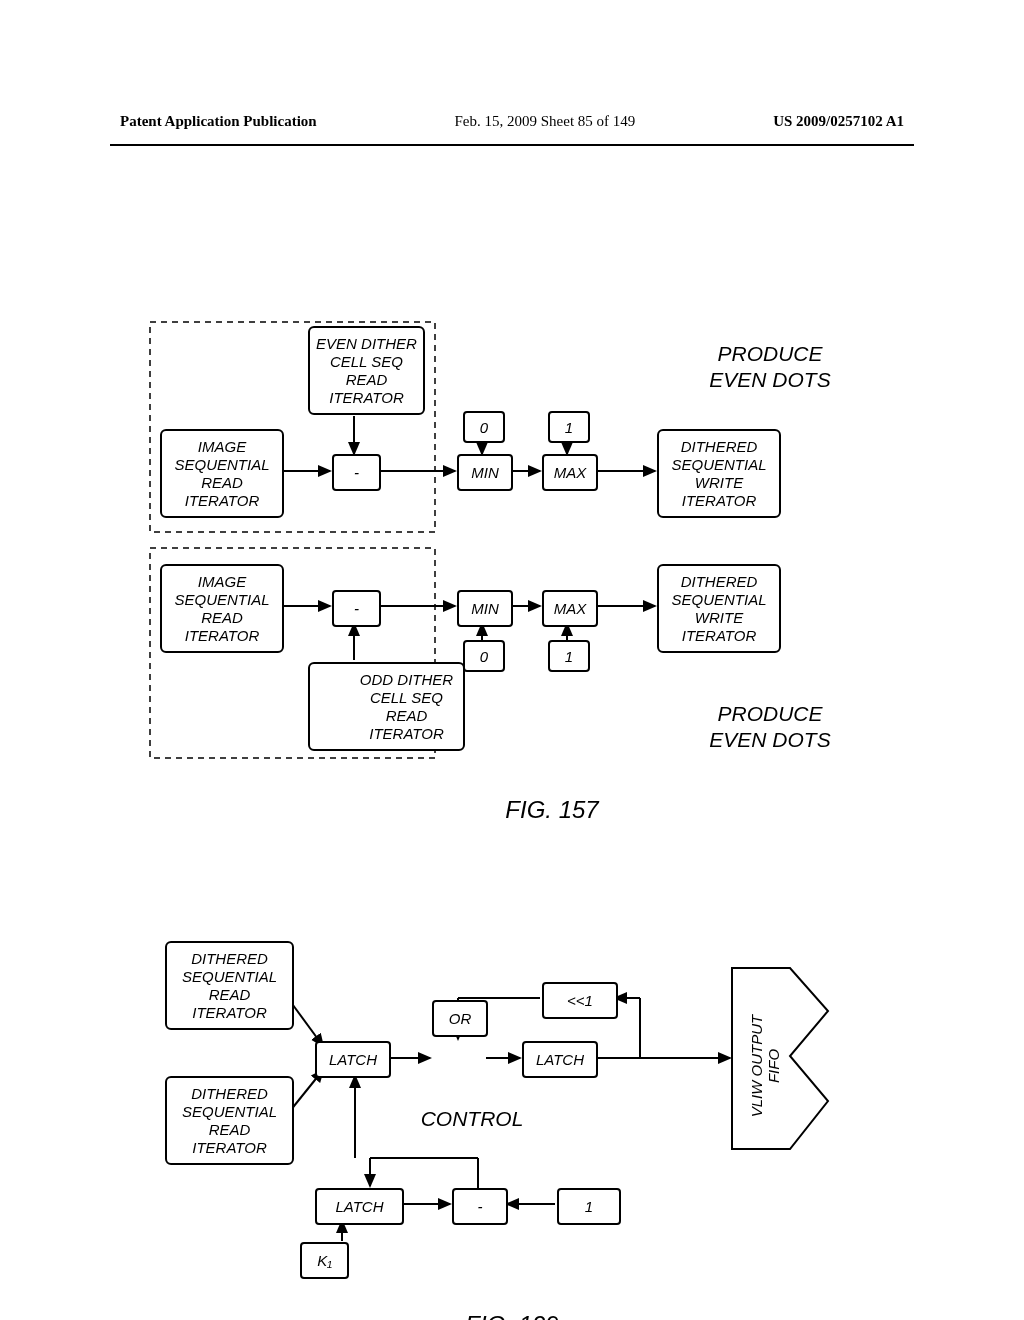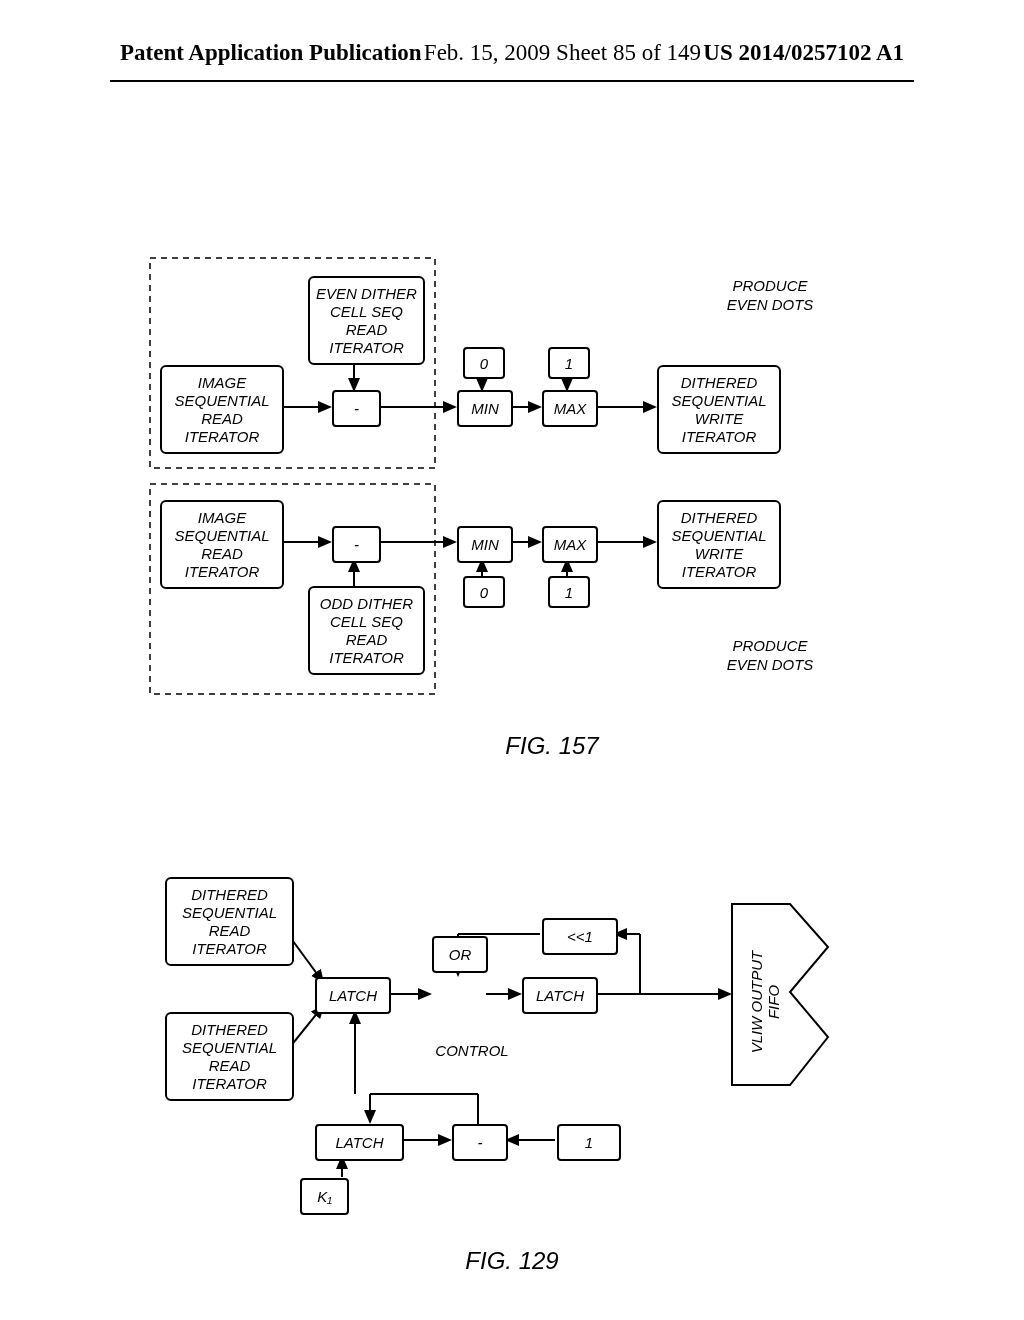--- a/index.html
+++ b/index.html
@@ -7,23 +7,23 @@
     padding: 0;
     font-family: Arial, sans-serif;
     background: white;
     width: 1024px;
     height: 1320px;
     position: relative;
   }
   .header {
     display: flex;
     justify-content: space-between;
-    padding: 40px 120px 10px 120px;
+    padding: 113px 120px 10px 120px;
     font-family: "Times New Roman", serif;
-    font-size: 23px;
+    font-size: 15px;
   }
   .header-left { font-weight: bold; }
   .header-center { }
   .header-right { font-weight: bold; }
   .hr {
     border: none;
     border-top: 2px solid #000;
     margin: 4px 110px 0 110px;
   }
   .diagram-area {
@@ -53,21 +53,21 @@
     align-items: center;
     justify-content: center;
     font-style: italic;
     font-size: 15px;
     background: white;
   }
   .label {
     position: absolute;
     font-style: italic;
     font-family: Arial, sans-serif;
-    font-size: 15px;
+    font-size: 21px;
     text-align: center;
     line-height: 1.25;
   }
   .figlabel {
     position: absolute;
     font-style: italic;
     font-family: Arial, sans-serif;
     font-size: 24px;
     text-align: center;
     width: 100%;
@@ -89,21 +89,21 @@
     transform-origin: center;
     white-space: nowrap;
   }
 </style>
 </head>
 <body>
 
 <div class="header">
   <div class="header-left">Patent Application Publication</div>
   <div class="header-center">Feb. 15, 2009   Sheet 85 of 149</div>
-  <div class="header-right">US 2014/0257102 A1</div>
+  <div class="header-right">US 2009/0257102 A1</div>
 </div>
 <hr class="hr">
 
 <div class="diagram-area">
 
 <svg class="overlay" width="1024" height="1320">
   <defs>
     <marker id="arrow" markerWidth="8" markerHeight="8" refX="6" refY="3" orient="auto">
       <path d="M0,0 L7,3 L0,6 Z" fill="#000"></path>
     </marker>
@@ -168,30 +168,30 @@
   <line x1="478" y1="1042" x2="478" y2="1012" stroke="#000" stroke-width="2"></line>
   <line x1="478" y1="1012" x2="370" y2="1012" stroke="#000" stroke-width="2"></line>
   <line x1="370" y1="1012" x2="370" y2="1040" stroke="#000" stroke-width="2" marker-end="url(#arrow)"></line>
 
   <line x1="355" y1="1012" x2="355" y2="930" stroke="#000" stroke-width="2" marker-end="url(#arrow)"></line>
 </svg>
 
 <div class="label" style="left:700px; top:195px; width:140px;">PRODUCE<br>EVEN DOTS</div>
 
 <div class="box" style="left:160px; top:283px; width:120px; height:85px;">IMAGE<br>SEQUENTIAL<br>READ<br>ITERATOR</div>
-<div class="box" style="left:308px; top:194px; width:113px; height:85px;">EVEN DITHER<br>CELL SEQ<br>READ<br>ITERATOR</div>
+<div class="box" style="left:308px; top:180px; width:113px; height:85px;">EVEN DITHER<br>CELL SEQ<br>READ<br>ITERATOR</div>
 <div class="smallbox" style="left:332px; top:308px; width:45px; height:33px;">-</div>
 <div class="smallbox" style="left:463px; top:265px; width:38px; height:28px;">0</div>
 <div class="smallbox" style="left:548px; top:265px; width:38px; height:28px;">1</div>
 <div class="smallbox" style="left:457px; top:308px; width:52px; height:33px;">MIN</div>
 <div class="smallbox" style="left:542px; top:308px; width:52px; height:33px;">MAX</div>
 <div class="box" style="left:657px; top:283px; width:120px; height:85px;">DITHERED<br>SEQUENTIAL<br>WRITE<br>ITERATOR</div>
 
 <div class="box" style="left:160px; top:418px; width:120px; height:85px;">IMAGE<br>SEQUENTIAL<br>READ<br>ITERATOR</div>
-<div class="box" style="left:308px; top:504px; width:113px; height:85px;">ODD DITHER<br>CELL SEQ<br>READ<br>ITERATOR</div>
+<div class="box" style="left:308px; top:516px; width:113px; height:85px;padding-left:40px;">ODD DITHER<br>CELL SEQ<br>READ<br>ITERATOR</div>
 <div class="smallbox" style="left:332px; top:444px; width:45px; height:33px;">-</div>
 <div class="smallbox" style="left:463px; top:494px; width:38px; height:28px;">0</div>
 <div class="smallbox" style="left:548px; top:494px; width:38px; height:28px;">1</div>
 <div class="smallbox" style="left:457px; top:444px; width:52px; height:33px;">MIN</div>
 <div class="smallbox" style="left:542px; top:444px; width:52px; height:33px;">MAX</div>
 <div class="box" style="left:657px; top:418px; width:120px; height:85px;">DITHERED<br>SEQUENTIAL<br>WRITE<br>ITERATOR</div>
 
 <div class="label" style="left:700px; top:555px; width:140px;">PRODUCE<br>EVEN DOTS</div>
 
 <div class="figlabel" style="top:650px;padding-left:40px;">FIG. 157</div>

